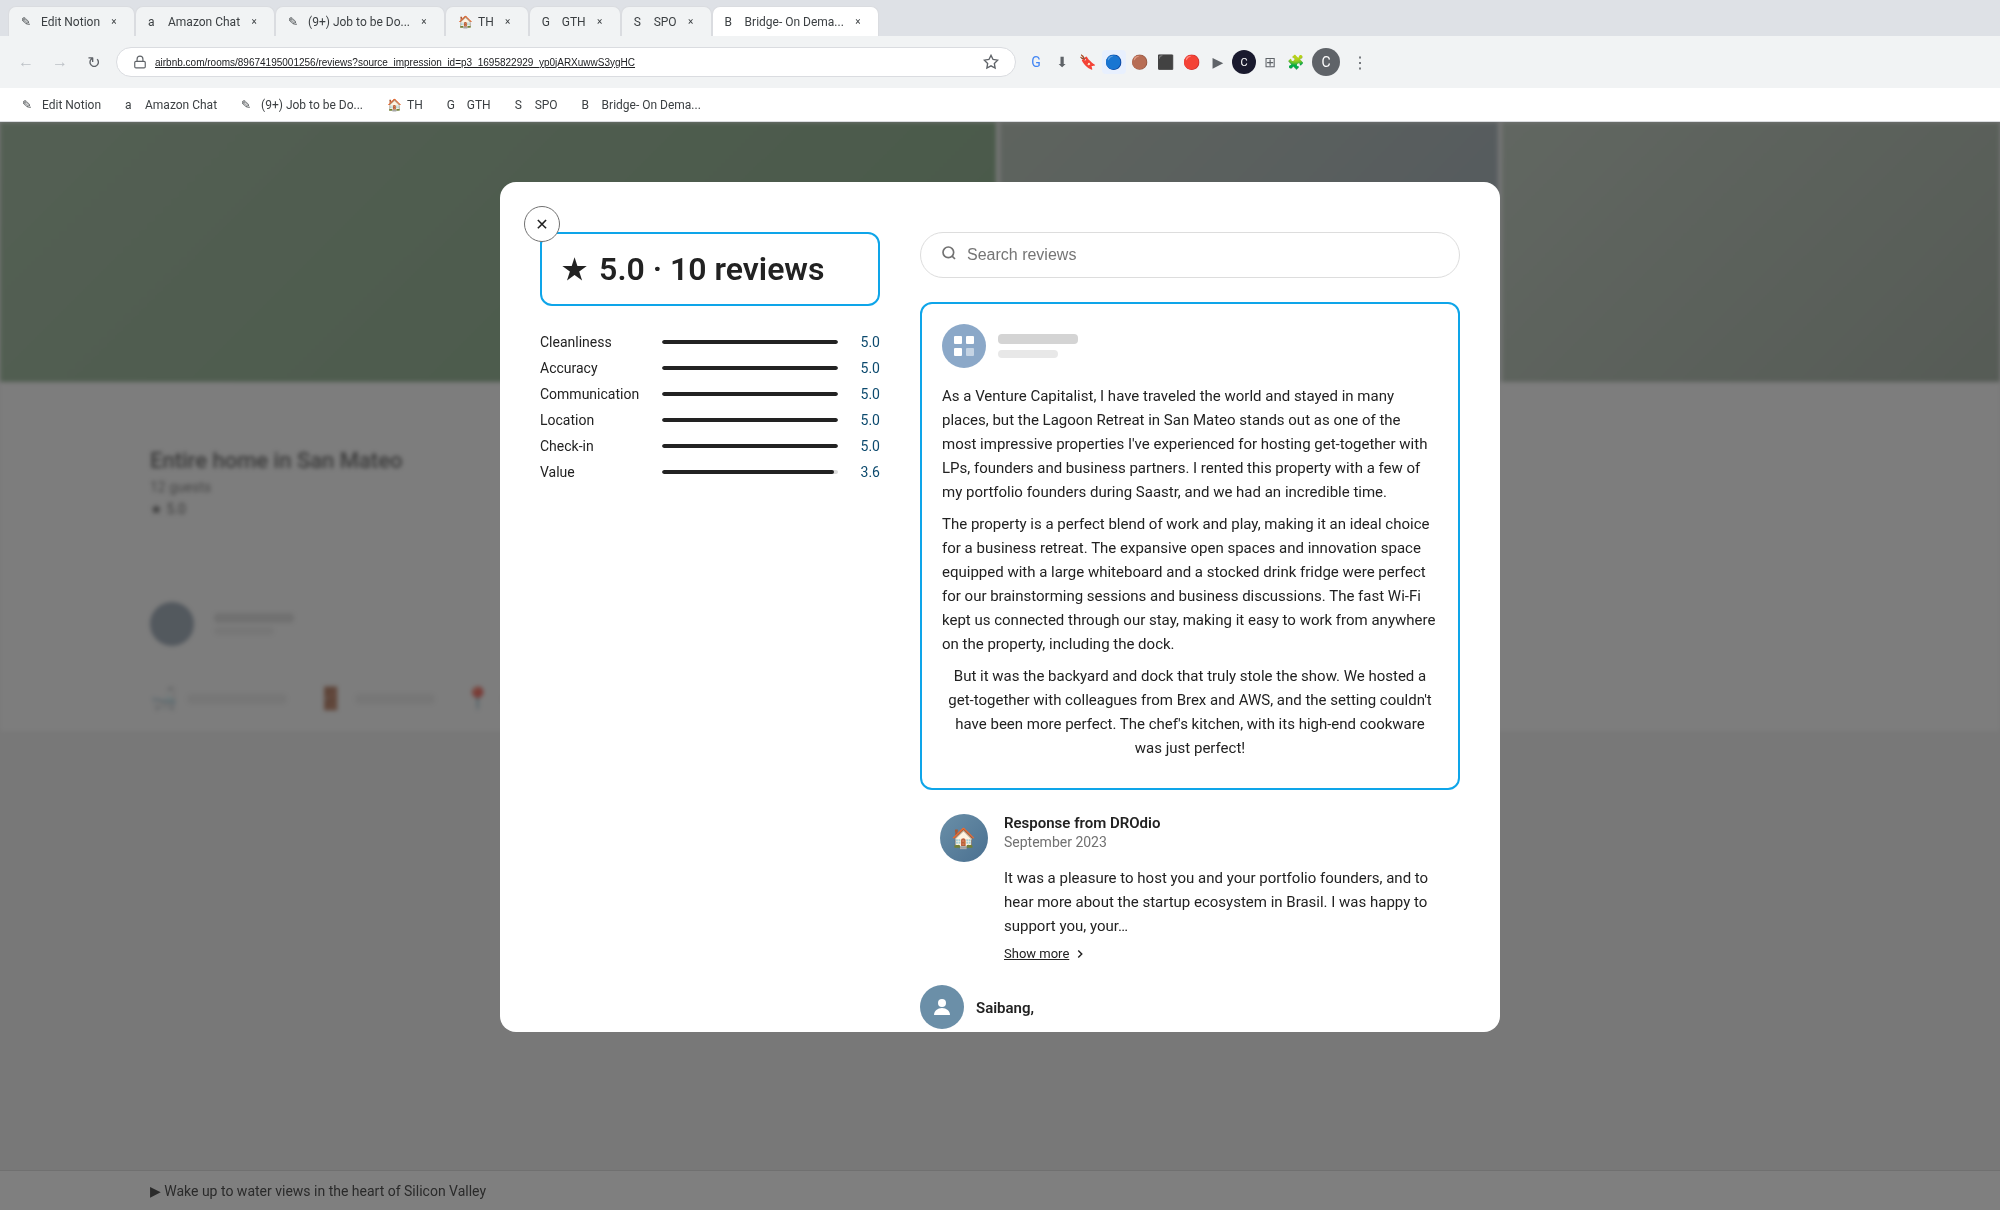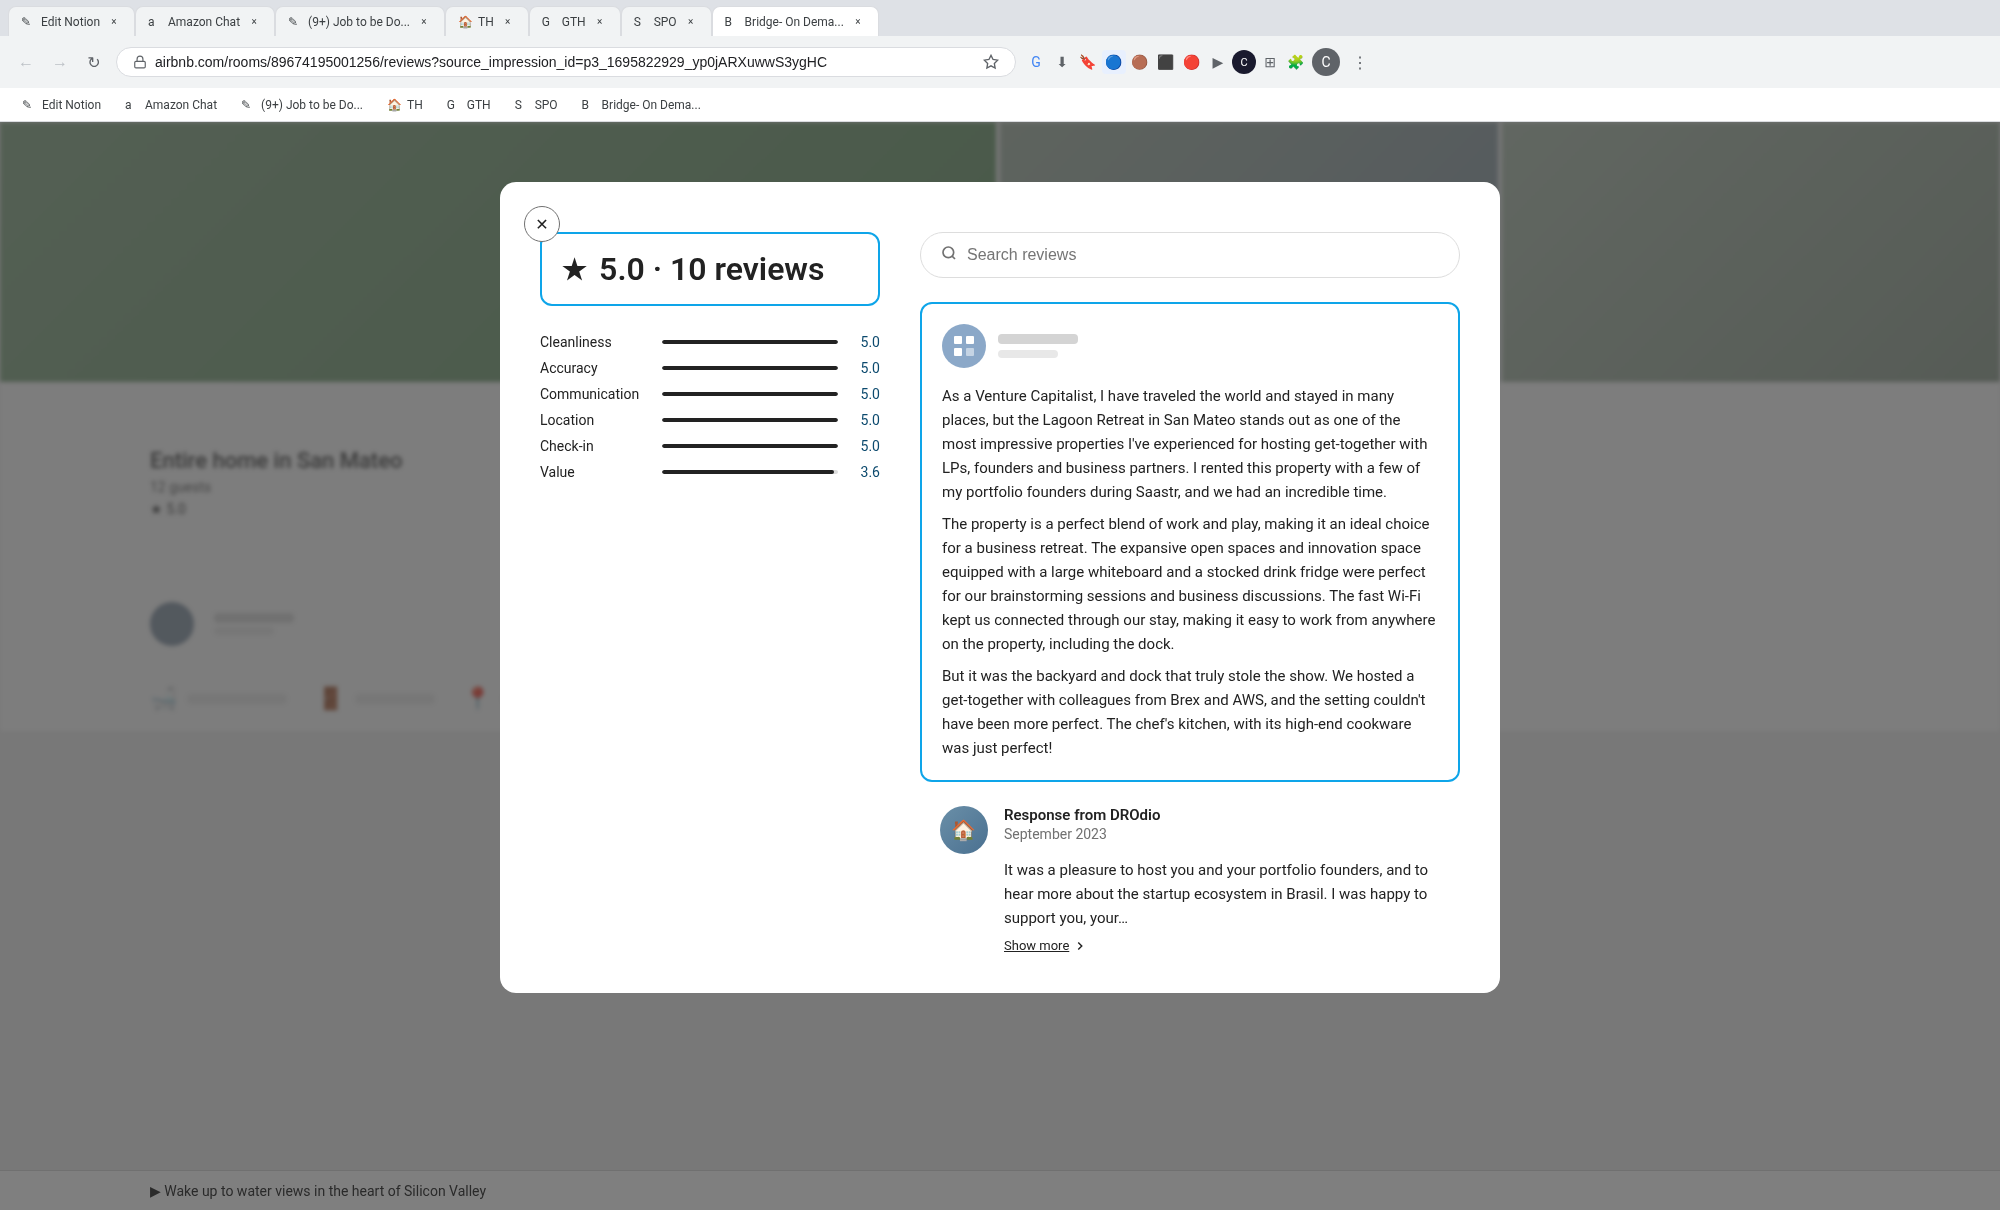--- a/index.html
+++ b/index.html
@@ -54,23 +54,24 @@
       border-radius: 24px;
       padding: 6px 16px;
       gap: 8px;
       border: 1px solid #dadce0;
       max-width: 900px;
     }
     .address-bar input {
       border: none;
       outline: none;
       flex: 1;
-      font-size: 14px;
+      font-size: 10px;
       color: #202124;
       background: transparent;
+      text-decoration: underline;
     }
     .browser-actions {
       display: flex;
       gap: 4px;
       align-items: center;
     }
     .browser-action-btn {
       width: 32px;
       height: 32px;
       border-radius: 50%;
@@ -375,21 +376,21 @@
     }
 
     .review-text {
       font-size: 15px;
       color: #222;
       line-height: 1.6;
     }
     .review-text p {
       margin-bottom: 8px;
     }
-    .review-text p:last-child { margin-bottom: 0; }
+    .review-text p:last-child { margin-bottom: 8px; text-align: center; }
 
     
     .host-response {
       margin-top: 24px;
       padding-left: 20px;
       display: flex;
       gap: 16px;
     }
     .host-avatar {
       width: 48px;
@@ -747,20 +748,31 @@
               <div class="host-response-text">It was a pleasure to host you and your portfolio founders, and to hear more about the startup ecosystem in Brasil. I was happy to support you, your…</div>
               <a class="show-more-link">
                 <span>Show more</span>
                 <svg width="14" height="14" viewBox="0 0 24 24" fill="none" stroke="#222" stroke-width="2.5">
                   <polyline points="9 18 15 12 9 6"></polyline>
                 </svg>
               </a>
             </div>
           </div>
 
+          <div class="next-reviewer">
+            <div class="next-reviewer-avatar">
+              <svg width="24" height="24" viewBox="0 0 24 24" fill="white">
+                <circle cx="12" cy="8" r="4"></circle>
+                <path d="M4 20c0-4 3.6-7 8-7s8 3 8 7"></path>
+              </svg>
+            </div>
+            <div>
+              <span style="font-size:15px; font-weight:600; color:#222;">Saibang,</span>
+            </div>
+          </div>
 
         </div>
       </div>
 
     </div>
   </div>
 
   <div style="position:absolute; bottom:0; left:0; right:0; height:40px; background:white; border-top:1px solid #e0e0e0; display:flex; align-items:center; padding: 0 150px; font-size:14px; color:#555;">
     <span>▶ Wake up to water views in the heart of Silicon Valley</span>
   </div>

